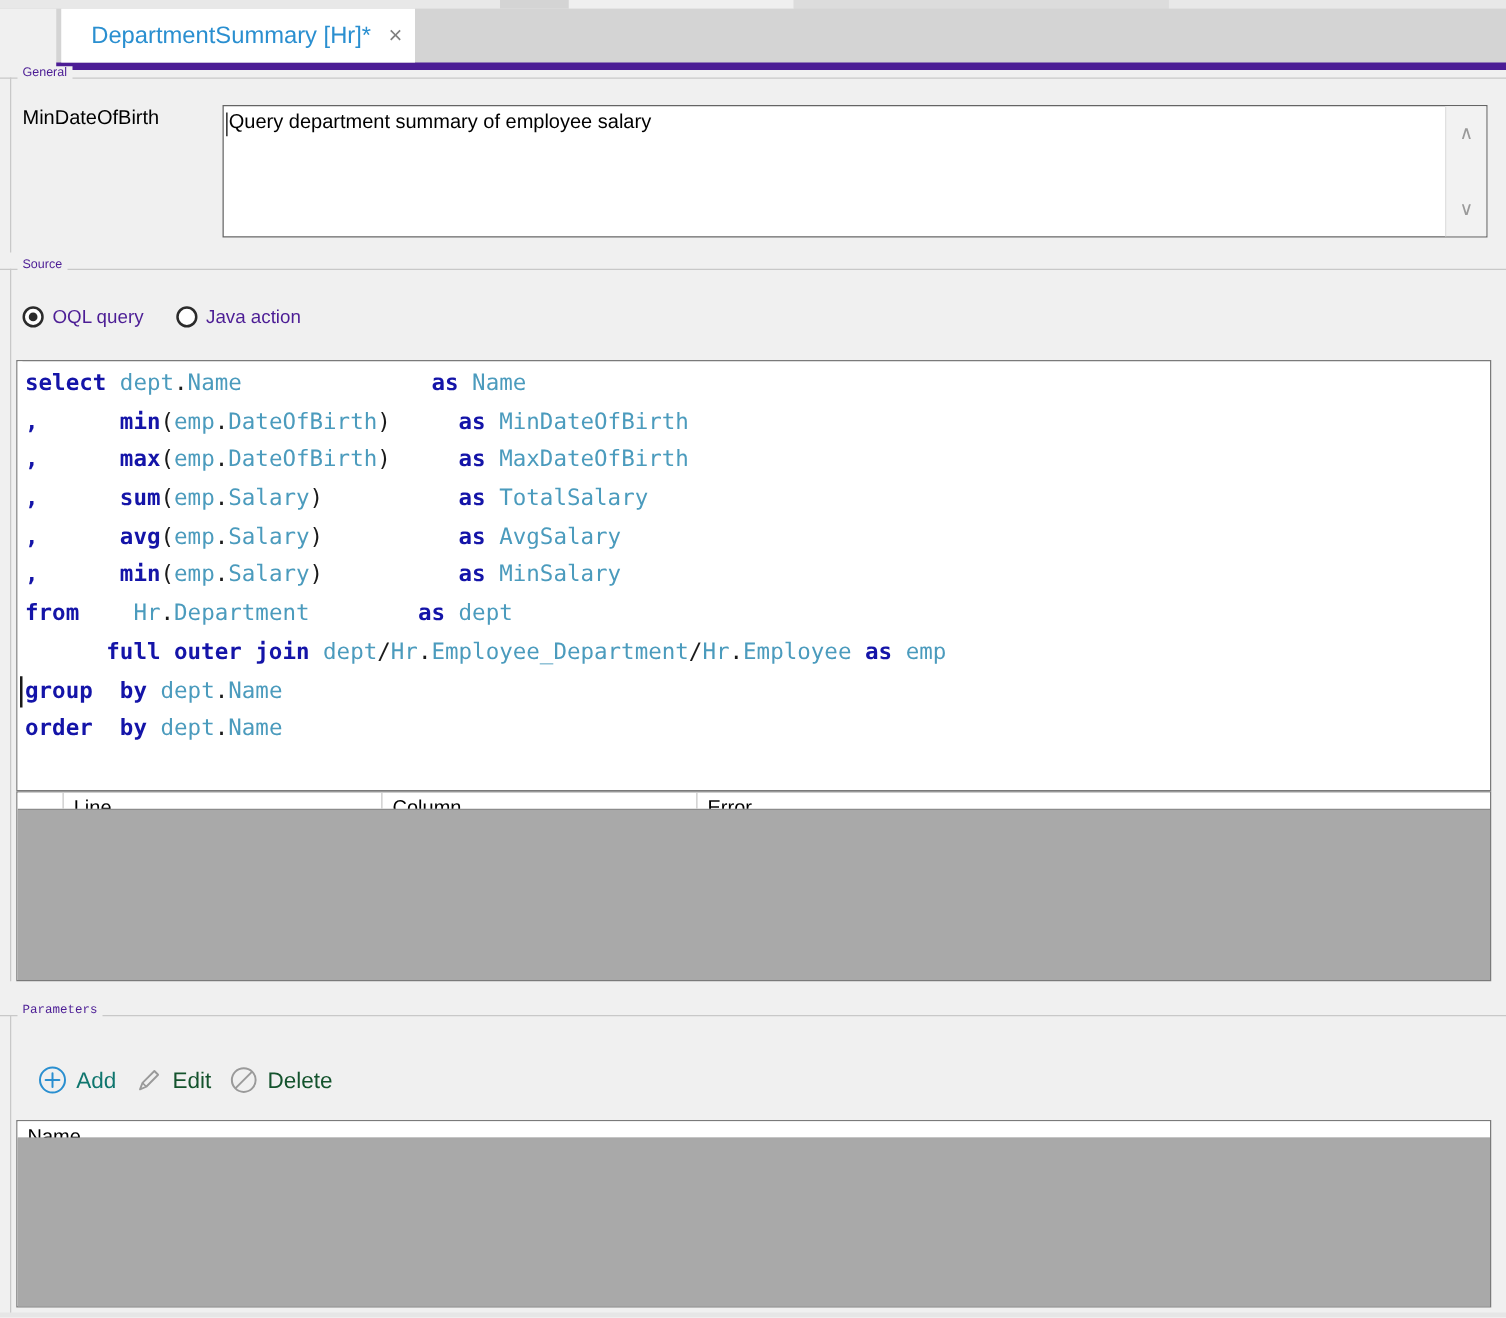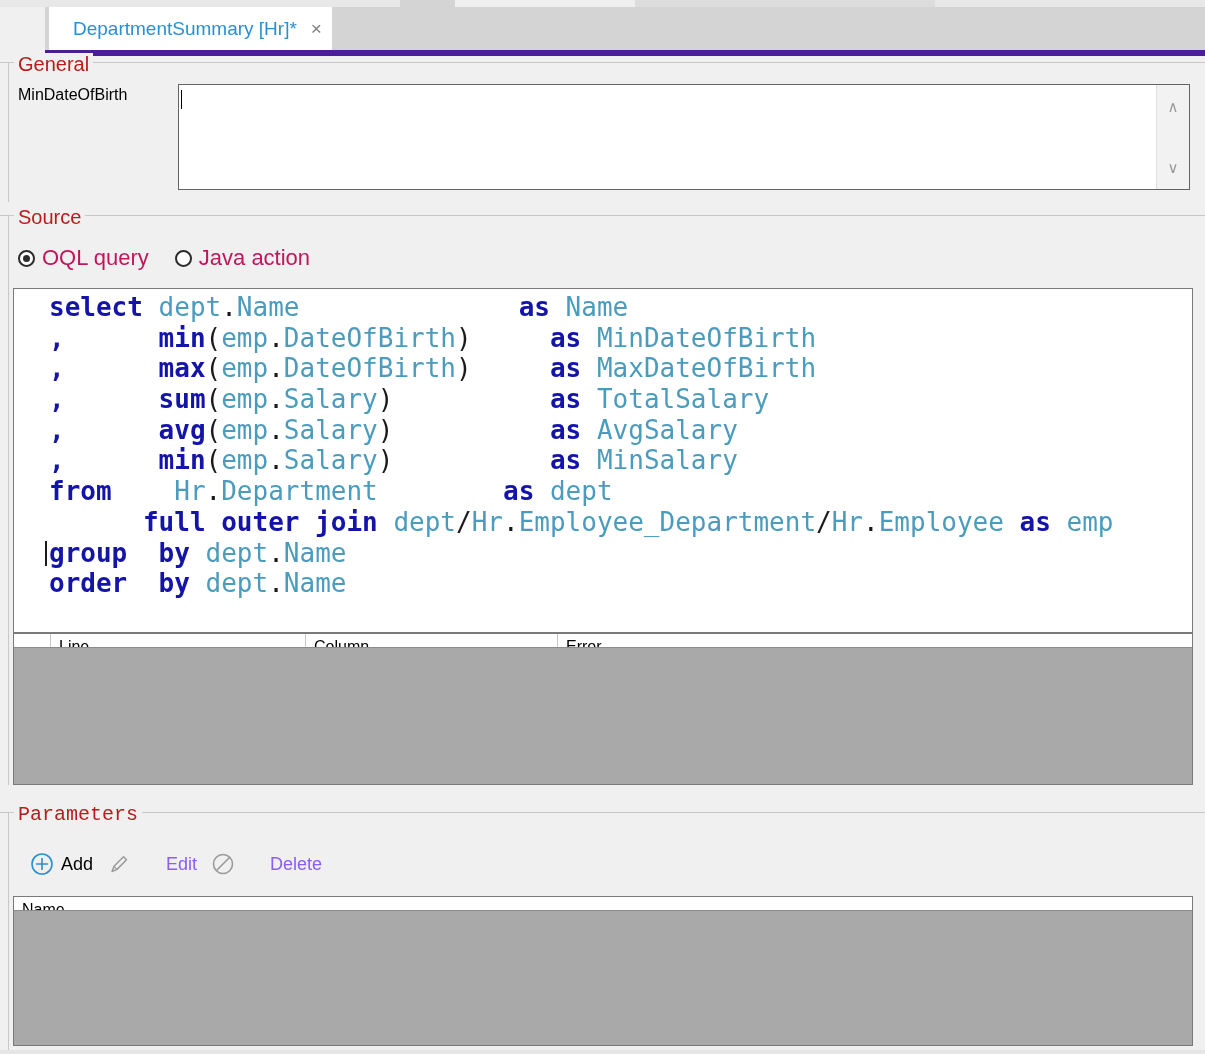--- a/index.html
+++ b/index.html
@@ -73,22 +73,22 @@
   }
   .group-line {
     position: absolute;
     left: 0;
     height: 1px;
     background: #c8c8c8;
   }
   .group-title {
     position: absolute;
     background: #f0f0f0;
-    font-size: 20px;
-    color: #b91c1c;
+    font-size: 10px;
+    color: #4c1d95;
     padding: 0 4px;
     white-space: nowrap;
   }
   .group-left-edge {
     position: absolute;
     width: 1px;
     background: #c8c8c8;
   }
 
   
@@ -167,21 +167,21 @@
     flex: none;
   }
   .radio-circle.checked::after {
     content: "";
     position: absolute;
     left: 3px; top: 3px;
     width: 7px; height: 7px;
     border-radius: 50%;
     background: #2b2b2b;
   }
-  .radio-label { font-size: 22px; color: #be185d; }
+  .radio-label { font-size: 15px; color: #4c1d95; }
 
   
   .code-box {
     position: absolute;
     left: 13px; top: 288px;
     width: 1180px; height: 345px;
     background: #fff;
     border: 1px solid #7a7a7a;
     box-sizing: border-box;
     overflow: hidden;
@@ -189,24 +189,23 @@
   .code-gutter {
     position: absolute;
     left: 0; top: 0;
     width: 4px; height: 100%;
     background: #fff;
   }
   .code-lines {
     position: absolute;
     left: 6px; top: 3px;
     font-family: "DejaVu Sans Mono", monospace;
-    font-size: 26px;
+    font-size: 18px;
     line-height: 30.7px;
     white-space: pre;
-    margin-left: 29px;
   }
   .code-lines .ln { position: relative; height: 30.7px; }
   .kw   { color: #1414a8; font-weight: bold; }
   .idn  { color: #4b9bbd; }
   .pun  { color: #1a1a1a; }
   .caret-line::before {
     content: "";
     position: absolute;
     left: -4px; top: 3px;
     width: 2px; height: 25px;
@@ -260,22 +259,22 @@
     align-items: center;
     gap: 14px;
   }
   .tb-item {
     display: flex;
     align-items: center;
     gap: 7px;
     cursor: pointer;
   }
   .tb-item.disabled { cursor: default; }
-  .tb-label { font-size: 18px; color: #000000; }
-  .tb-item.disabled .tb-label { color: #8b5cf6; margin-left: 28px; }
+  .tb-label { font-size: 18px; color: #0f766e; }
+  .tb-item.disabled .tb-label { color: #14532d; }
   .tb-icon {
     width: 24px; height: 24px;
     flex: none;
     display: block;
   }
 
   #params-grid { left: 13px; top: 896px; width: 1180px; height: 150px; }
   #params-grid .c0 { width: 640px; }
   #params-grid .c1 { flex: 1; }
 
@@ -307,20 +306,21 @@
   <div class="group-line" style="top:10px; width:100%;"></div>
   <div class="group-left-edge" style="left:8px; top:10px; height:140px;"></div>
   <div class="group-title" style="left:14px; top:1px;">General</div>
 </div>
 
 <div class="doc-label">MinDateOfBirth</div>
 
 <div class="doc-box">
   <div class="doc-text-area">
     <span class="doc-caret"></span>
+    <span>Query department summary of employee salary</span>
   </div>
   <div class="doc-scroll">
     <div class="chev chev-up">∧</div>
     <div class="chev chev-dn">∨</div>
   </div>
 </div>
 
 <div id="source-group" class="group">
   <div class="group-line" style="top:10px; width:100%;"></div>
   <div class="group-left-edge" style="left:8px; top:10px; height:570px;"></div>

